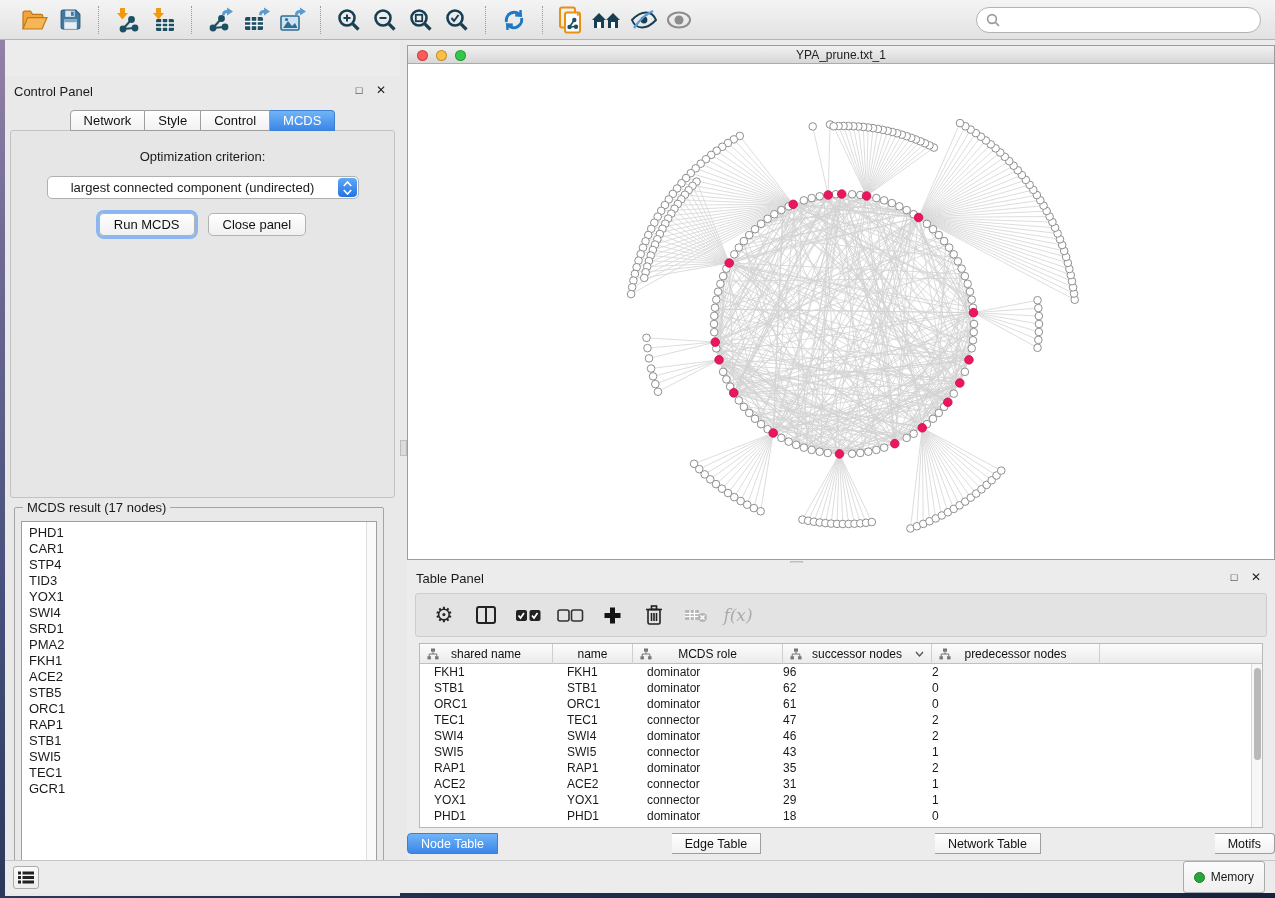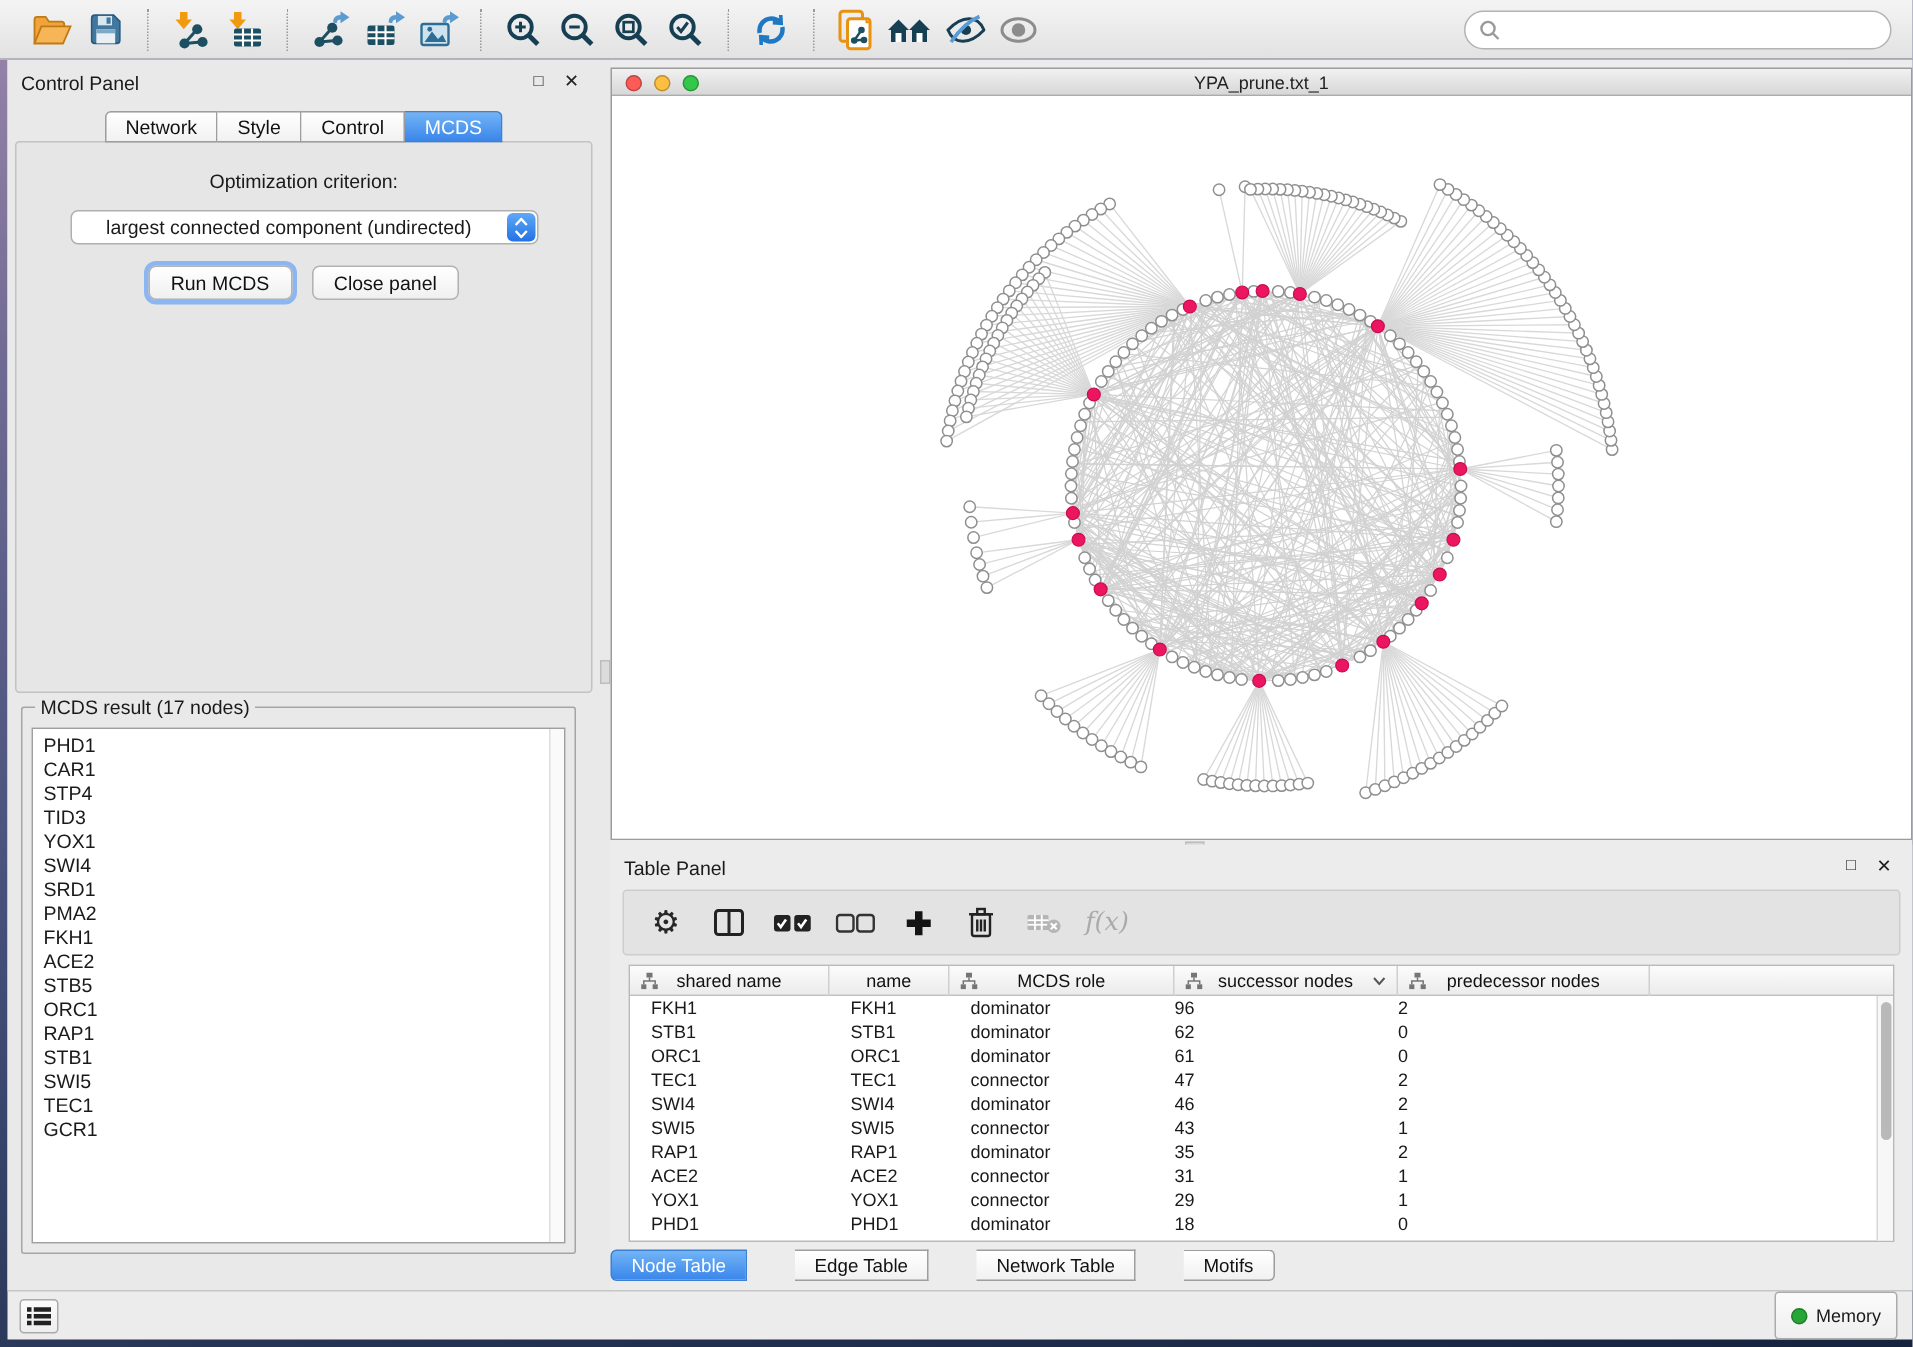--- a/index.html
+++ b/index.html
@@ -22,21 +22,21 @@
   .tbtn svg { display:block; }
   .search-box {
     margin-left:auto; margin-right:14px; width:285px; height:26px;
     background:#fff; border:1px solid #b3b3b3; border-radius:13px;
     display:flex; align-items:center; padding:0 9px;
   }
   .search-box input { border:none; outline:none; flex:1; font-size:13px; margin-left:6px; background:transparent; }
   
   .main { position:absolute; left:5px; top:40px; width:1270px; height:820px; background:#ececec; display:flex; }
   
-  .control-panel { position:relative; width:395px; height:820px; background:#e9e9e9; }
+  .control-panel { position:relative; width:395px; height:820px; background:#e9e9e9;margin-top:36px; }
   .panel-titlebar { position:absolute; left:0; top:0; right:0; height:26px; }
   .panel-title { position:absolute; left:9px; top:8px; font-size:13px; }
   .wbtn { position:absolute; top:7px; width:14px; height:14px; font-size:12px; line-height:14px; text-align:center; color:#222; }
   .wbtn.float { right:34px; font-size:11px; }
   .wbtn.close { right:12px; font-weight:bold; }
   .cp-tabs { position:absolute; left:0; right:0; top:34px; height:37px; display:flex; justify-content:center; z-index:2; }
   .tab {
     height:21px; padding:0 13px; font-size:13px; line-height:20px;
     background:linear-gradient(#ffffff,#f1f1f1); border:1px solid #9e9e9e; border-left:none;
     color:#111;
@@ -110,21 +110,21 @@
   }
   .th .tree-ic { position:absolute; left:7px; top:4px; }
   .th .sort-ic { position:absolute; right:7px; top:7px; }
   .tbody { position:relative; }
   .tr { display:flex; height:16px; }
   .td { font-size:12px; line-height:16px; white-space:nowrap; overflow:hidden; }
   .td.left { padding-left:14px; text-align:left; }
   .td.right { padding-right:13px; text-align:left; }
   .tscroll { position:absolute; right:0; top:20px; bottom:0; width:11px; background:#f7f7f7; border-left:1px solid #d8d8d8; }
   .tscroll .thumb { position:absolute; left:1.5px; top:4px; width:7px; height:92px; background:#b9b9b9; border-radius:4px; }
-  .tp-tabs { position:absolute; left:0; right:0; top:270px; display:flex; justify-content:flex-start;gap:32px; }
+  .tp-tabs { position:absolute; left:0; right:0; top:270px; display:flex; justify-content:space-between;gap:32px; }
   .tp-tabs .tab { font-size:12.5px; height:21px; border-radius:0; }
   .tp-tabs .tab:first-child { border-radius:4px 0 0 4px; }
   .tp-tabs .tab:last-child { border-radius:0 4px 4px 0; }
   
   .statusbar {
     position:absolute; left:5px; top:860px; width:1270px; height:33px;
     background:#ececec; border-top:1px solid #c6c6c6; display:flex; align-items:center;
   }
   .list-btn {
     margin-left:8px; width:26px; height:23px; background:linear-gradient(#fbfbfb,#eee);

